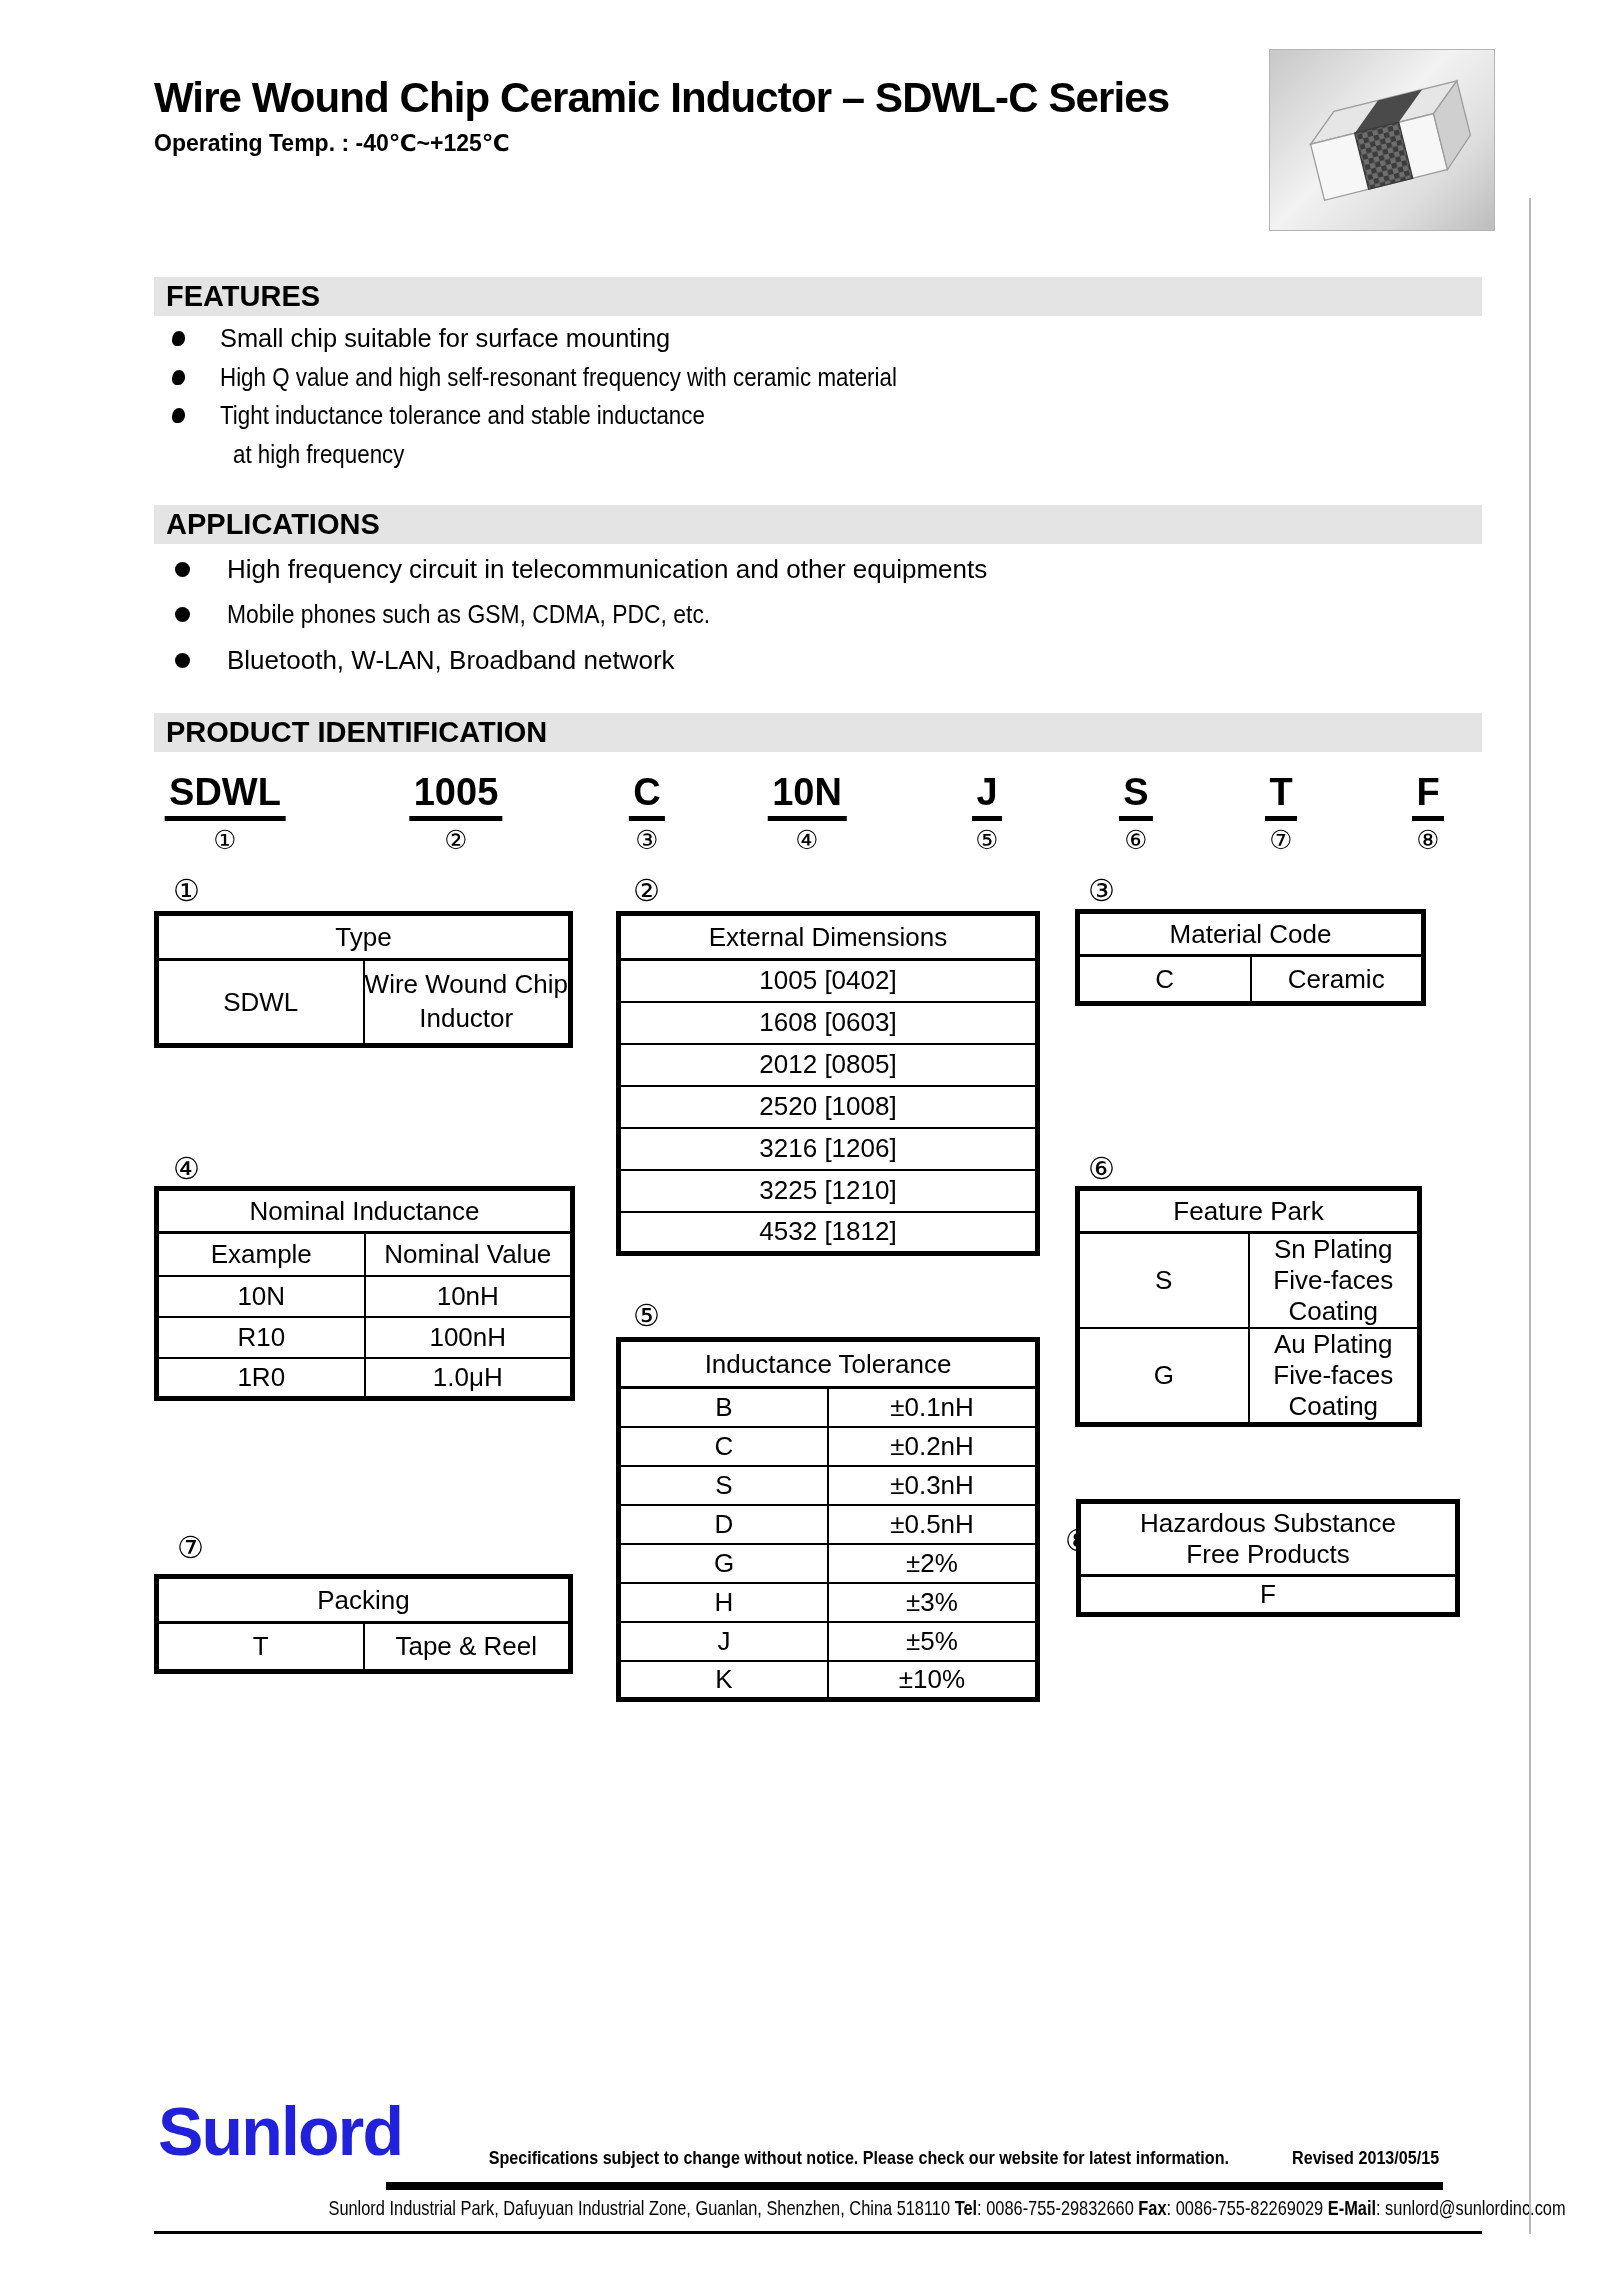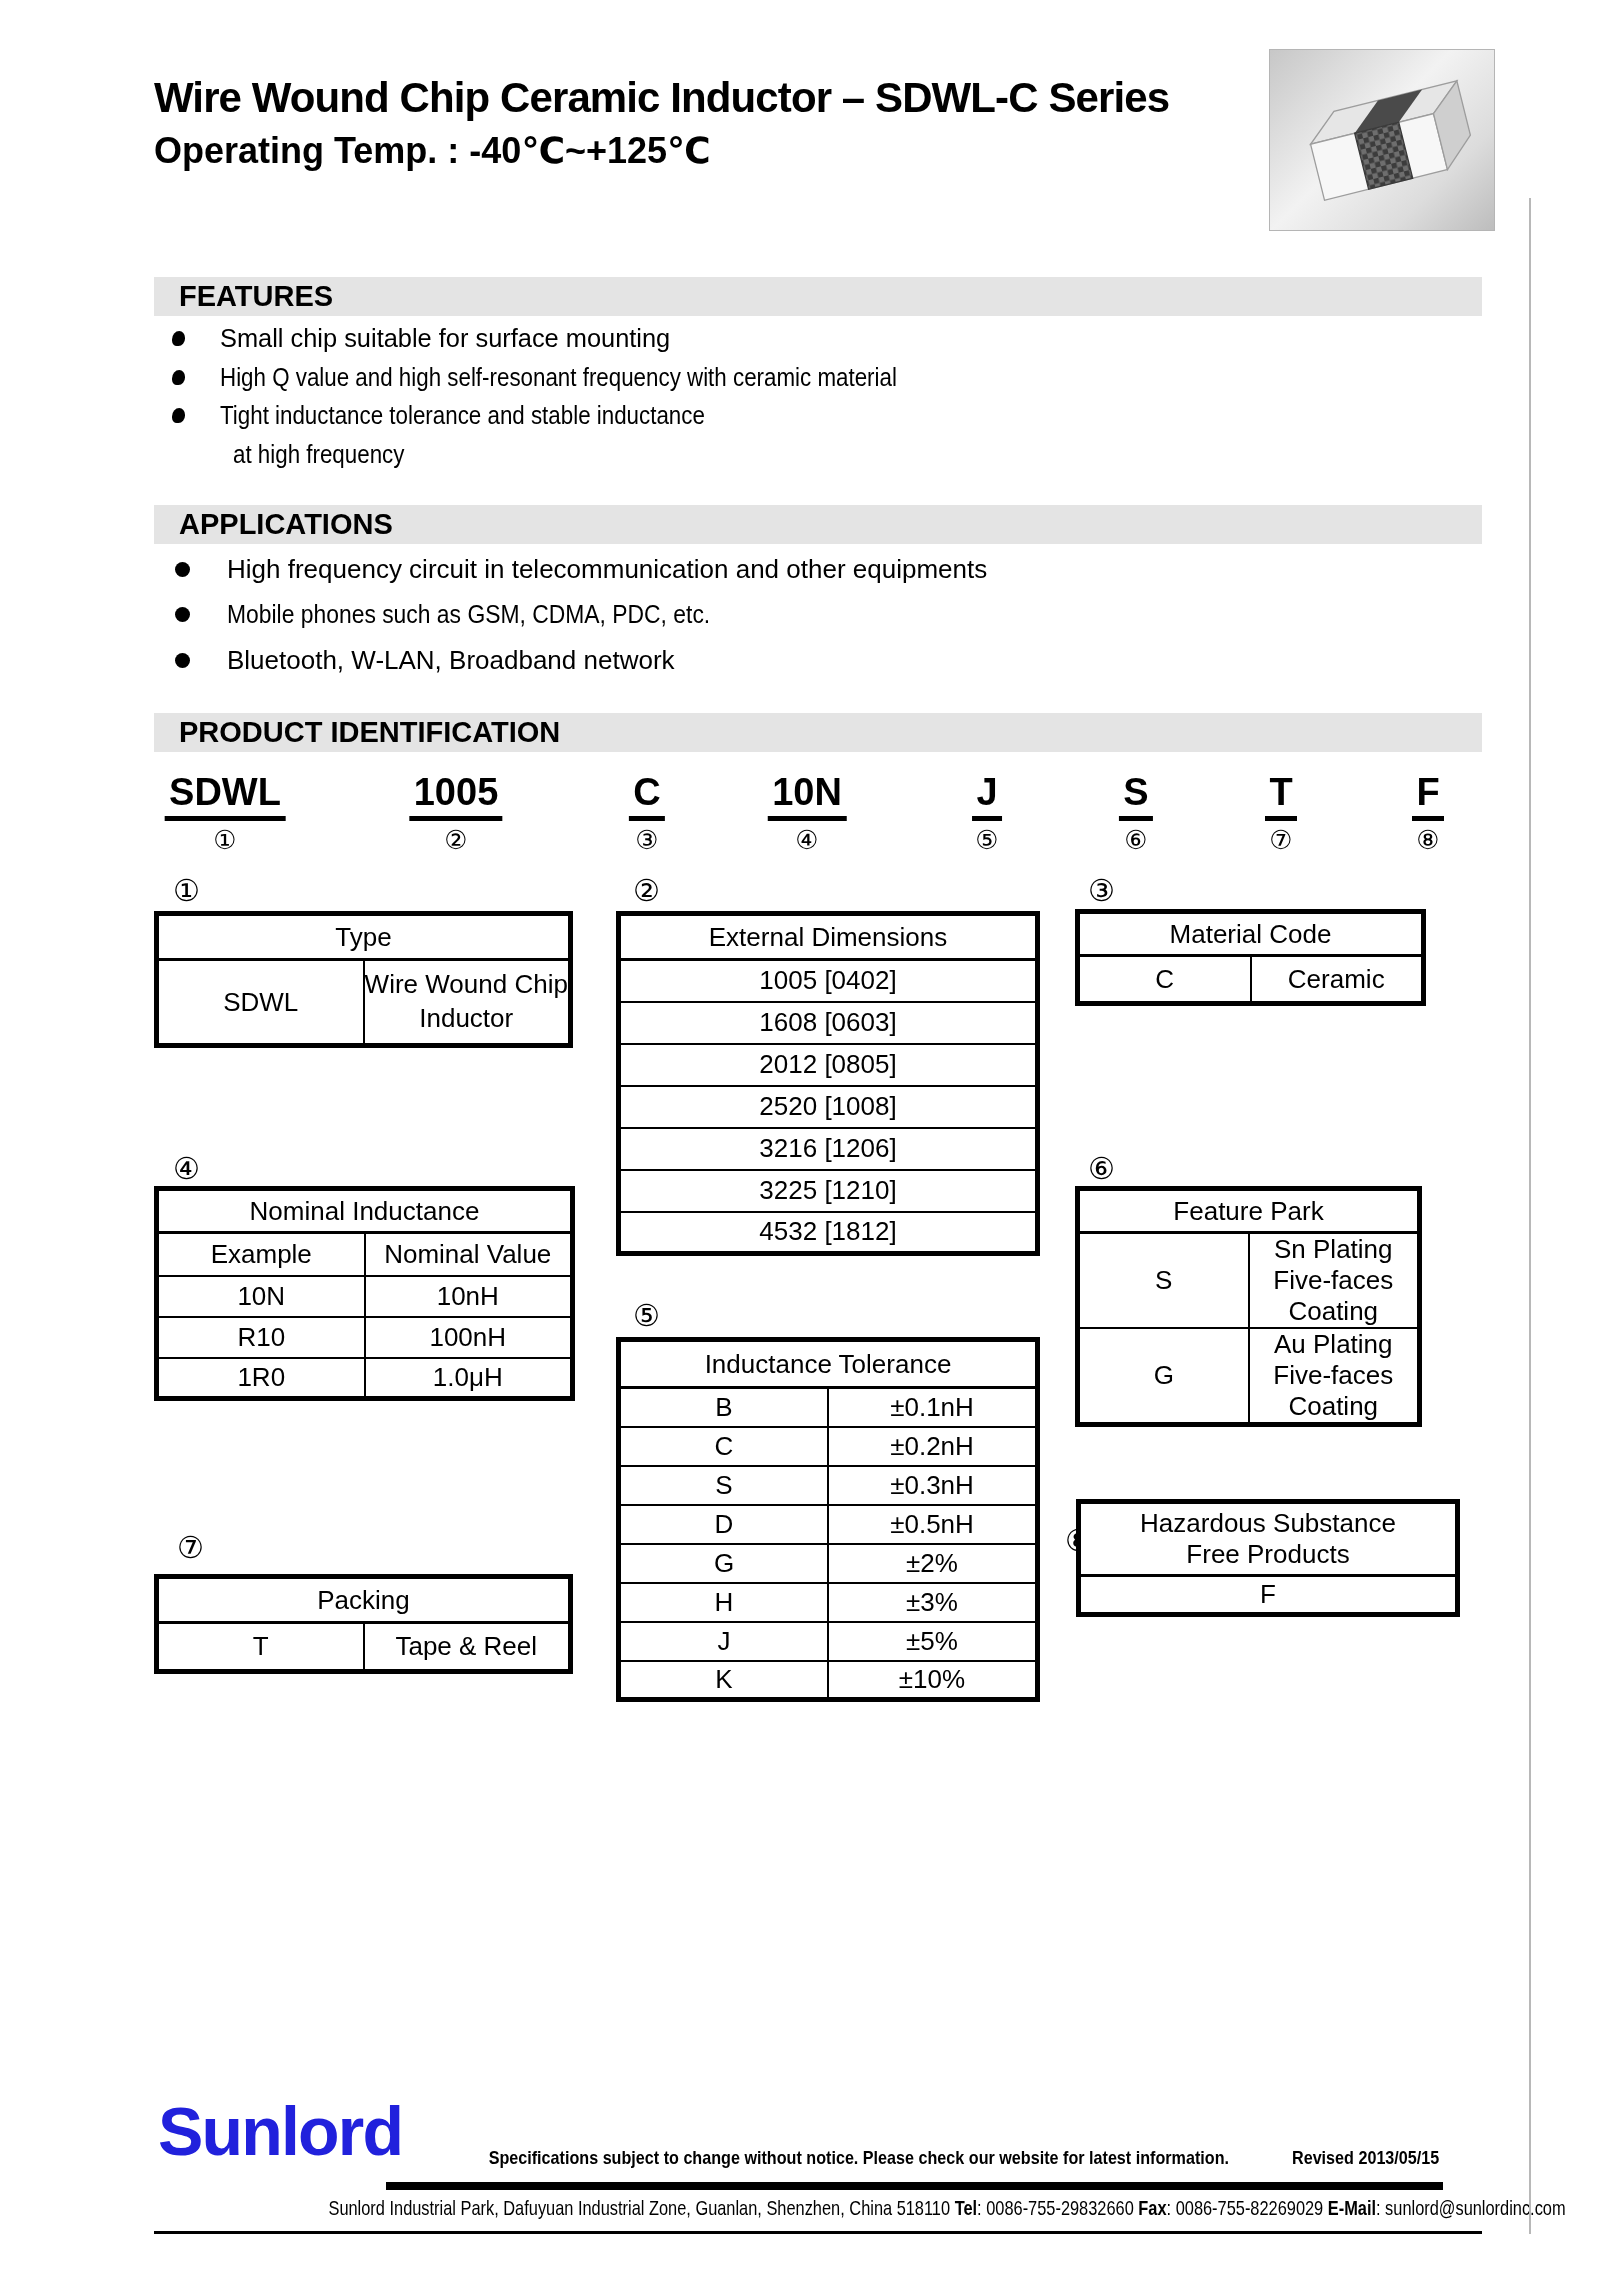--- a/index.html
+++ b/index.html
@@ -3,27 +3,27 @@
 <meta charset="utf-8">
 <style>
   html,body{margin:0;padding:0;background:#fff;}
   .page{
     position:relative;width:1623px;height:2295px;background:#ffffff;
     font-family:"Liberation Sans","DejaVu Sans",sans-serif;color:#000;overflow:hidden;
   }
   .abs{position:absolute;}
   
   .doc-title{left:154px;top:74px;font-size:42px;font-weight:bold;letter-spacing:-0.9px;white-space:nowrap;}
-  .doc-subtitle{left:154px;top:130px;font-size:36px;font-weight:bold;white-space:nowrap;}
+  .doc-subtitle{left:154px;top:130px;font-size:23px;font-weight:bold;white-space:nowrap;}
   .chip-box{left:1269px;top:49px;width:224px;height:180px;
     background:linear-gradient(135deg,#c7c7c7 0%,#f2f2f2 45%,#dcdcdc 75%,#bdbdbd 100%);
     border:0.9px solid #b5b5b5;}
   
   .band{left:154px;width:1328px;height:39px;background:#E4E4E4;
-    font-size:29px;font-weight:bold;line-height:39px;padding-left:25px;box-sizing:border-box;}
+    font-size:29px;font-weight:bold;line-height:39px;padding-left:12px;box-sizing:border-box;}
   .band-features{top:277px;}
   .band-applications{top:505px;}
   .band-pid{top:713px;}
   
   .brow{position:absolute;display:flex;align-items:center;white-space:nowrap;}
   .f-item{font-size:25.4px;}
   .a-item{font-size:26px;}
   .blob{width:13px;height:15px;background:#000;border-radius:62% 48% 55% 40%;margin-right:35px;flex:0 0 auto;}
   .dot{width:15px;height:15px;background:#000;border-radius:50%;margin-right:37px;flex:0 0 auto;}
   .cond{display:inline-block;transform:scaleX(0.88);transform-origin:0 50%;}

